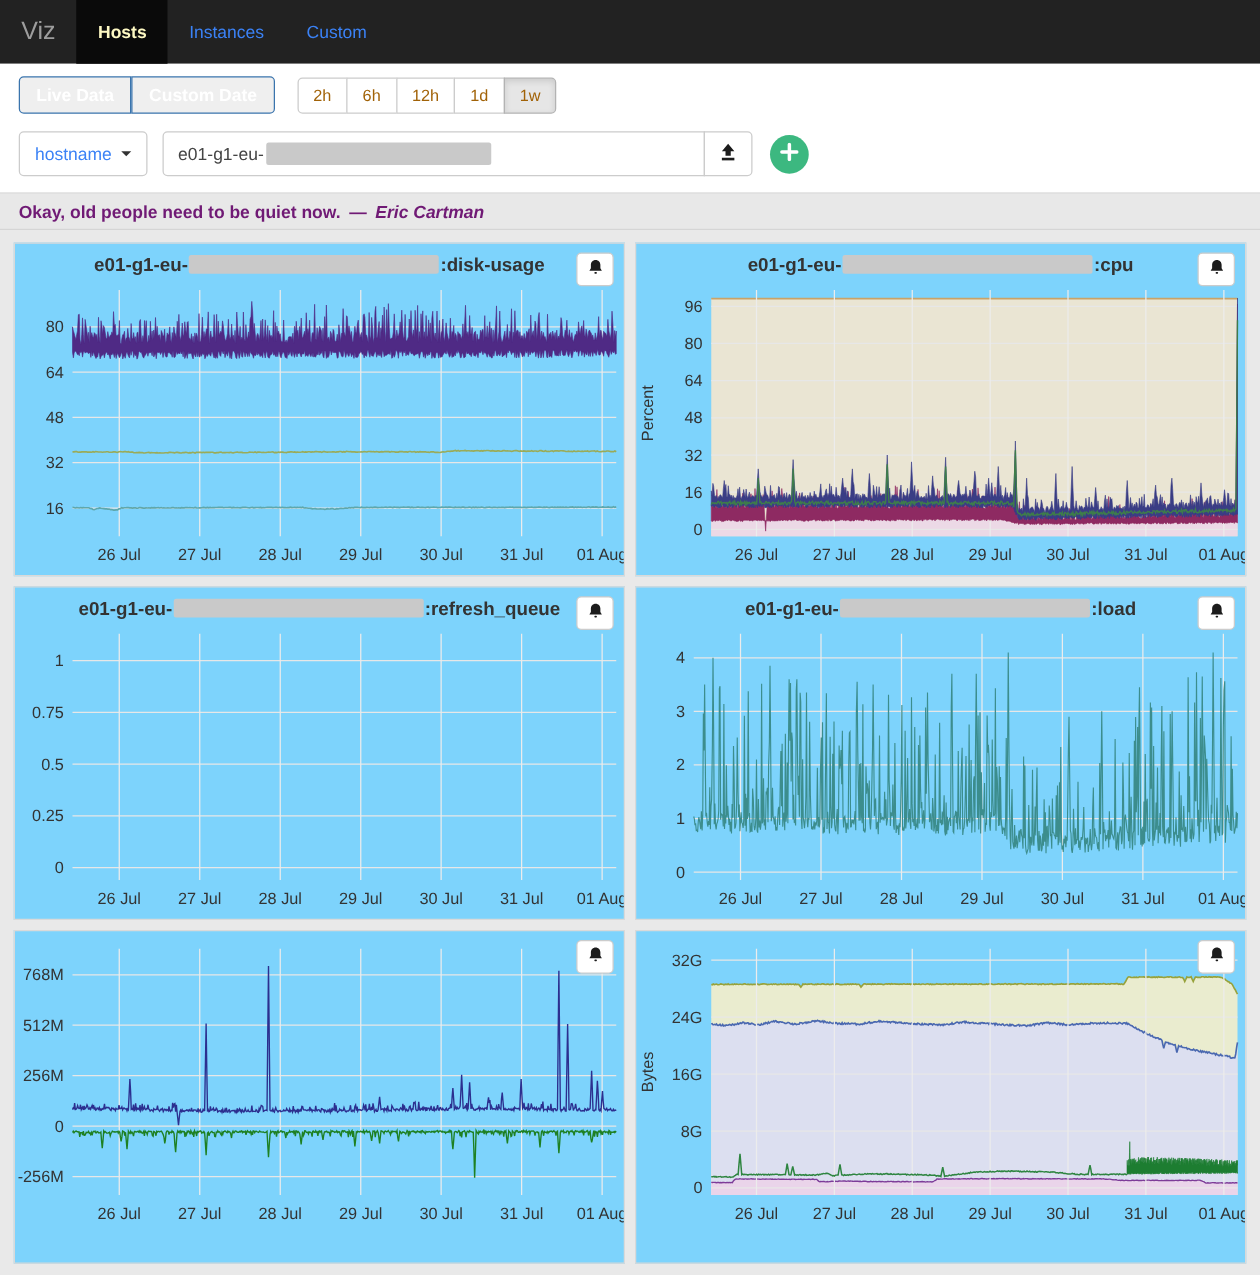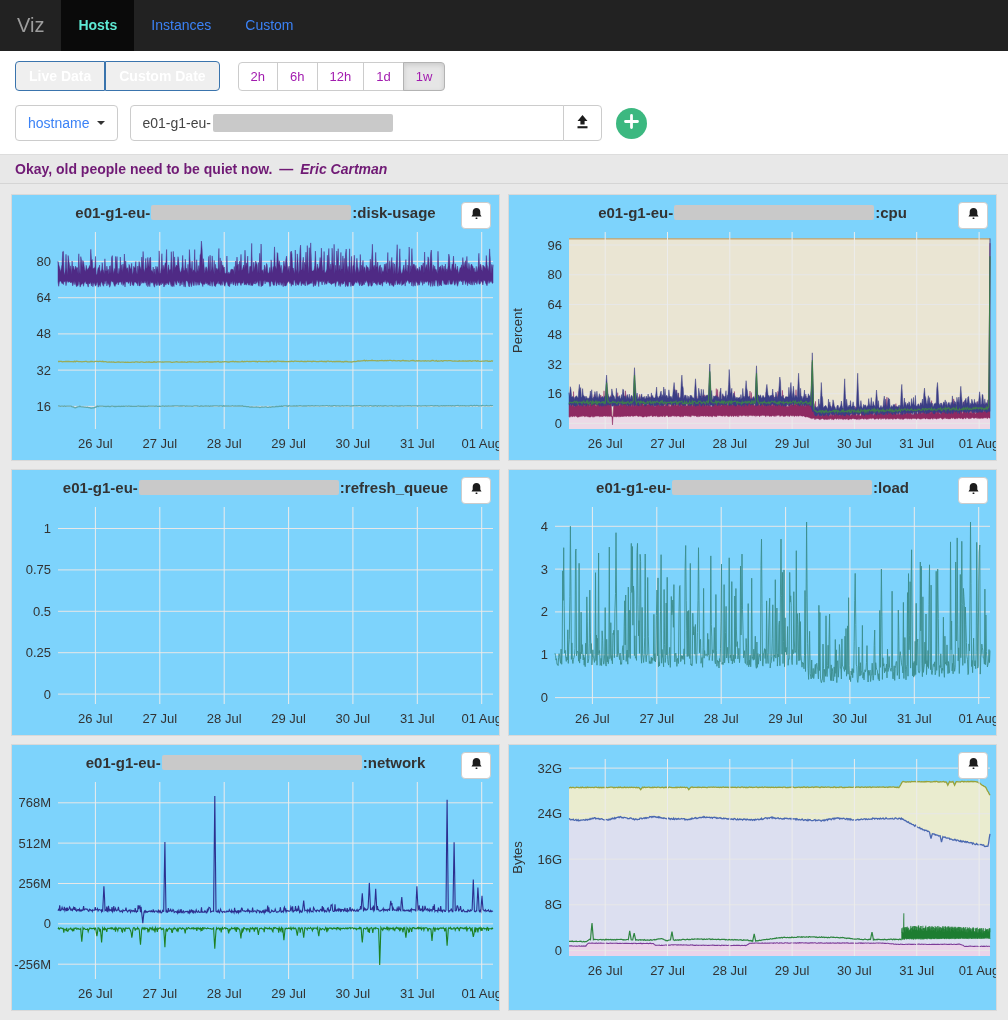--- a/index.html
+++ b/index.html
@@ -2,30 +2,30 @@
 <html style="--nav_bg: #222222; --nav_active_bg: #0a0a0a; --mode_active: #35699f; --mode_inactive: #4d87c6; --add_button: #3cb880; --redact: #c9c9c9; --quote_bg: #e8e8e8; --page_bg: #e9e9e9;"><head>
 <meta charset="utf-8">
 <style>
   html,body{margin:0;padding:0}
   body{width:1008px;background:var(--page_bg,#e9e9e9);font-family:"Liberation Sans",sans-serif;color:#333}
   
   .nav{height:51px;background:var(--nav_bg,#222);display:flex;align-items:flex-end}
   .brand{padding:0 17px;line-height:51px;font-size:20px;color:#9d9d9d}
   .tabs{display:flex}
   .tab{padding:0 17px;line-height:51px;font-size:14px;color:#3b82f6;cursor:pointer}
-  .tab.active{background:var(--nav_active_bg,#0a0a0a);color:#5eead4;font-weight:700}
+  .tab.active{background:var(--nav_active_bg,#0a0a0a);color:#fef9c3;font-weight:700}
   
   .toolbar{background:#fff;padding:10px 15px 13px}
   .row1{display:flex;align-items:center}
   .mode-group{display:flex}
   .mode-btn{padding:6px 13px;font-size:14px;font-weight:700;color:#fff;border:1px solid #3a74ad;cursor:pointer}
   .mode-btn:first-child{border-radius:4px 0 0 4px}
   .mode-btn:last-child{border-radius:0 4px 4px 0}
   .range-group{display:flex;margin-left:18px}
-  .range-btn{padding:6px 12px;font-size:13px;color:#a21caf;background:#fff;border:1px solid #ccc;margin-left:-1px;cursor:pointer}
+  .range-btn{padding:6px 12px;font-size:13px;color:#a16207;background:#fff;border:1px solid #ccc;margin-left:-1px;cursor:pointer}
   .range-btn:first-child{border-radius:4px 0 0 4px;margin-left:0}
   .range-btn:last-child{border-radius:0 4px 4px 0}
   .range-btn.active{background:#e6e6e6;border-color:#b3b3b3;box-shadow:inset 0 2px 5px rgba(0,0,0,.12)}
   .row2{margin-top:14px;display:flex;align-items:center}
   .hostname-btn{height:36px;padding:0 12px;font-size:14px;color:#3b82f6;background:#fff;border:1px solid #ccc;border-radius:4px;display:flex;align-items:center;gap:8px;cursor:pointer}
   .caret{width:0;height:0;border-left:4px solid transparent;border-right:4px solid transparent;border-top:4px solid #333}
   .search-wrap{display:flex;margin-left:12px}
   .search-input{width:410px;height:34px;background:#fff;border:1px solid #ccc;border-radius:4px 0 0 4px;display:flex;align-items:center;padding:0 11px;font-size:14px;color:#444}
   .redact{display:inline-block;background:var(--redact,#c9c9c9);border-radius:2px}
   .input-redact{width:180px;height:18px;margin-left:2px}
@@ -285,23 +285,20 @@
           <text class="axis-text" x="212.2" y="222" text-anchor="middle">28 Jul</text>
           <text class="axis-text" x="276.6" y="222" text-anchor="middle">29 Jul</text>
           <text class="axis-text" x="340.9" y="222" text-anchor="middle">30 Jul</text>
           <text class="axis-text" x="405.3" y="222" text-anchor="middle">31 Jul</text>
           <text class="axis-text" x="469.7" y="222" text-anchor="middle">01 Aug</text>
         </svg>
       </div>
   </section>
 
   <section class="panel">
-    <div class="panel-head">
-      <span class="t-prefix">e01-g1-eu-</span><span class="redact title-redact"></span><span class="t-suffix">:network</span>
-    </div>
     <button class="bell-btn">
       <span>
         <svg width="13" height="14" viewBox="0 0 13 14">
             <path d="M6.5 0.9C4.3 0.9 2.7 2.6 2.7 4.8v2.7L1.5 9.6h10L10.3 7.5V4.8C10.3 2.6 8.7 0.9 6.5 0.9z" fill="#1c1c1c"></path>
             <rect x="5.5" y="10.6" width="2" height="1.3" rx="0.6" fill="#1c1c1c"></rect>
           </svg>
       </span>
     </button>
     <div class="chart" id="chart-4">
         <svg width="487" height="229" xmlns="http://www.w3.org/2000/svg">

